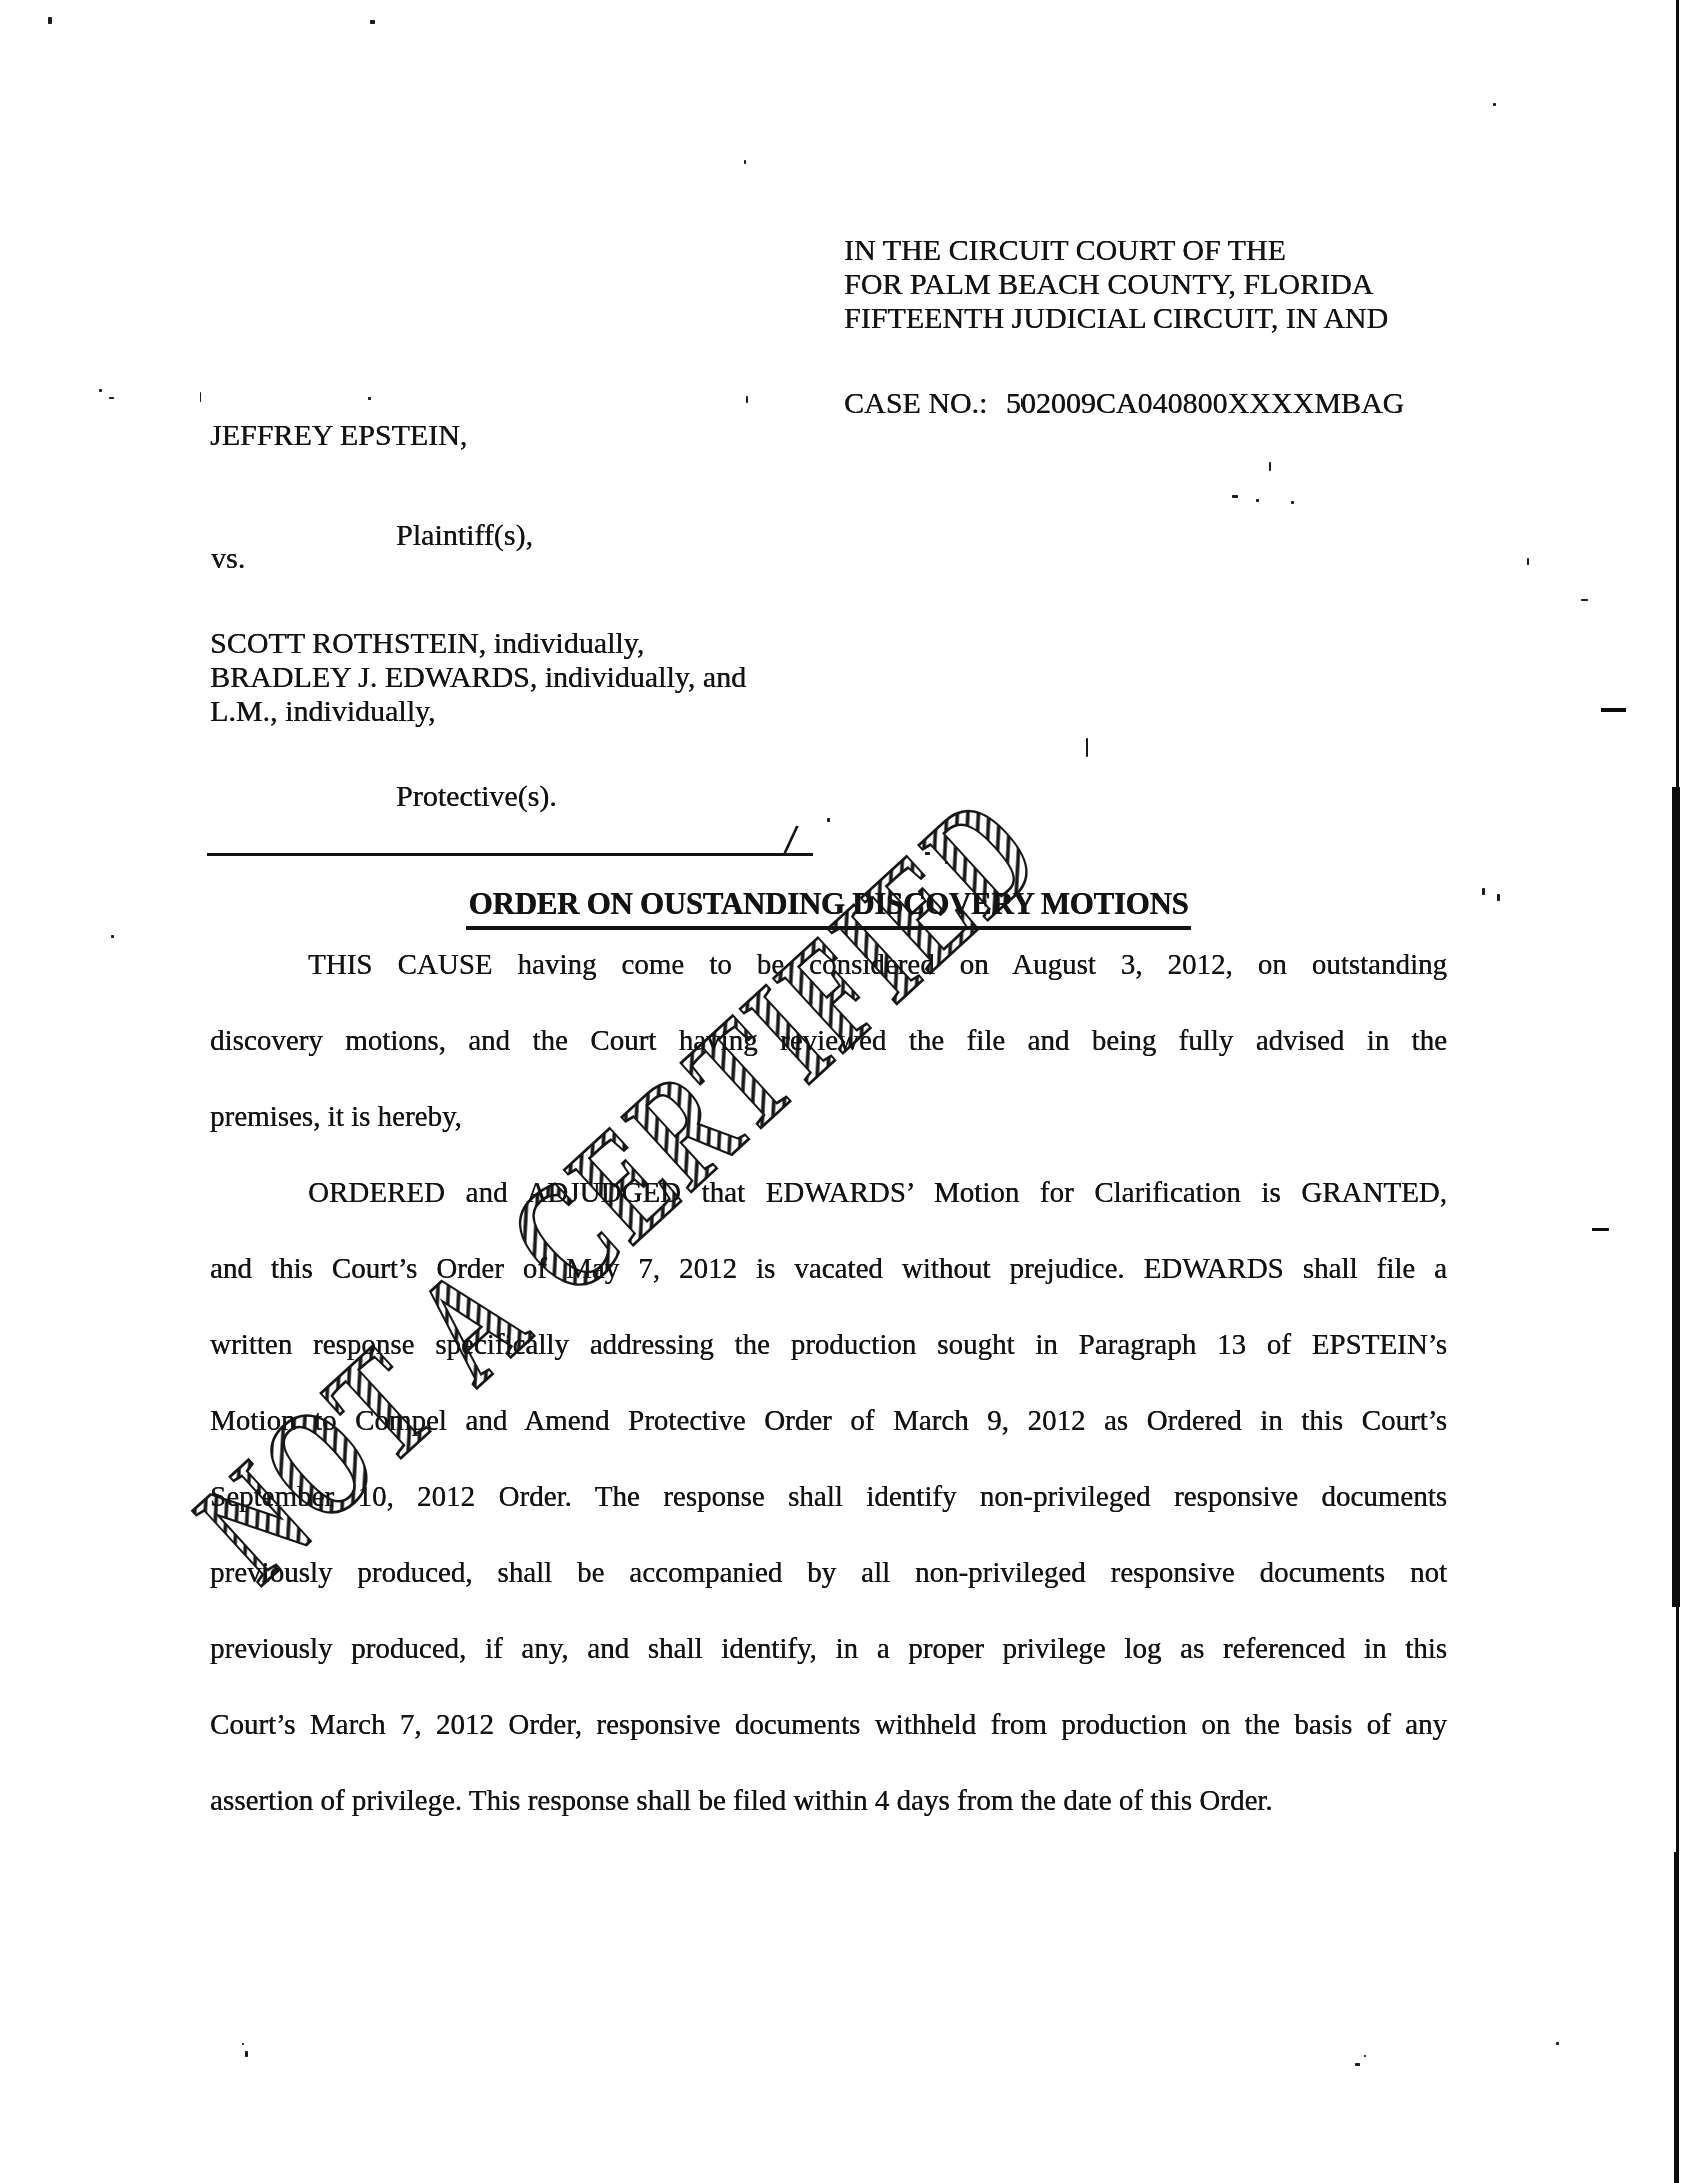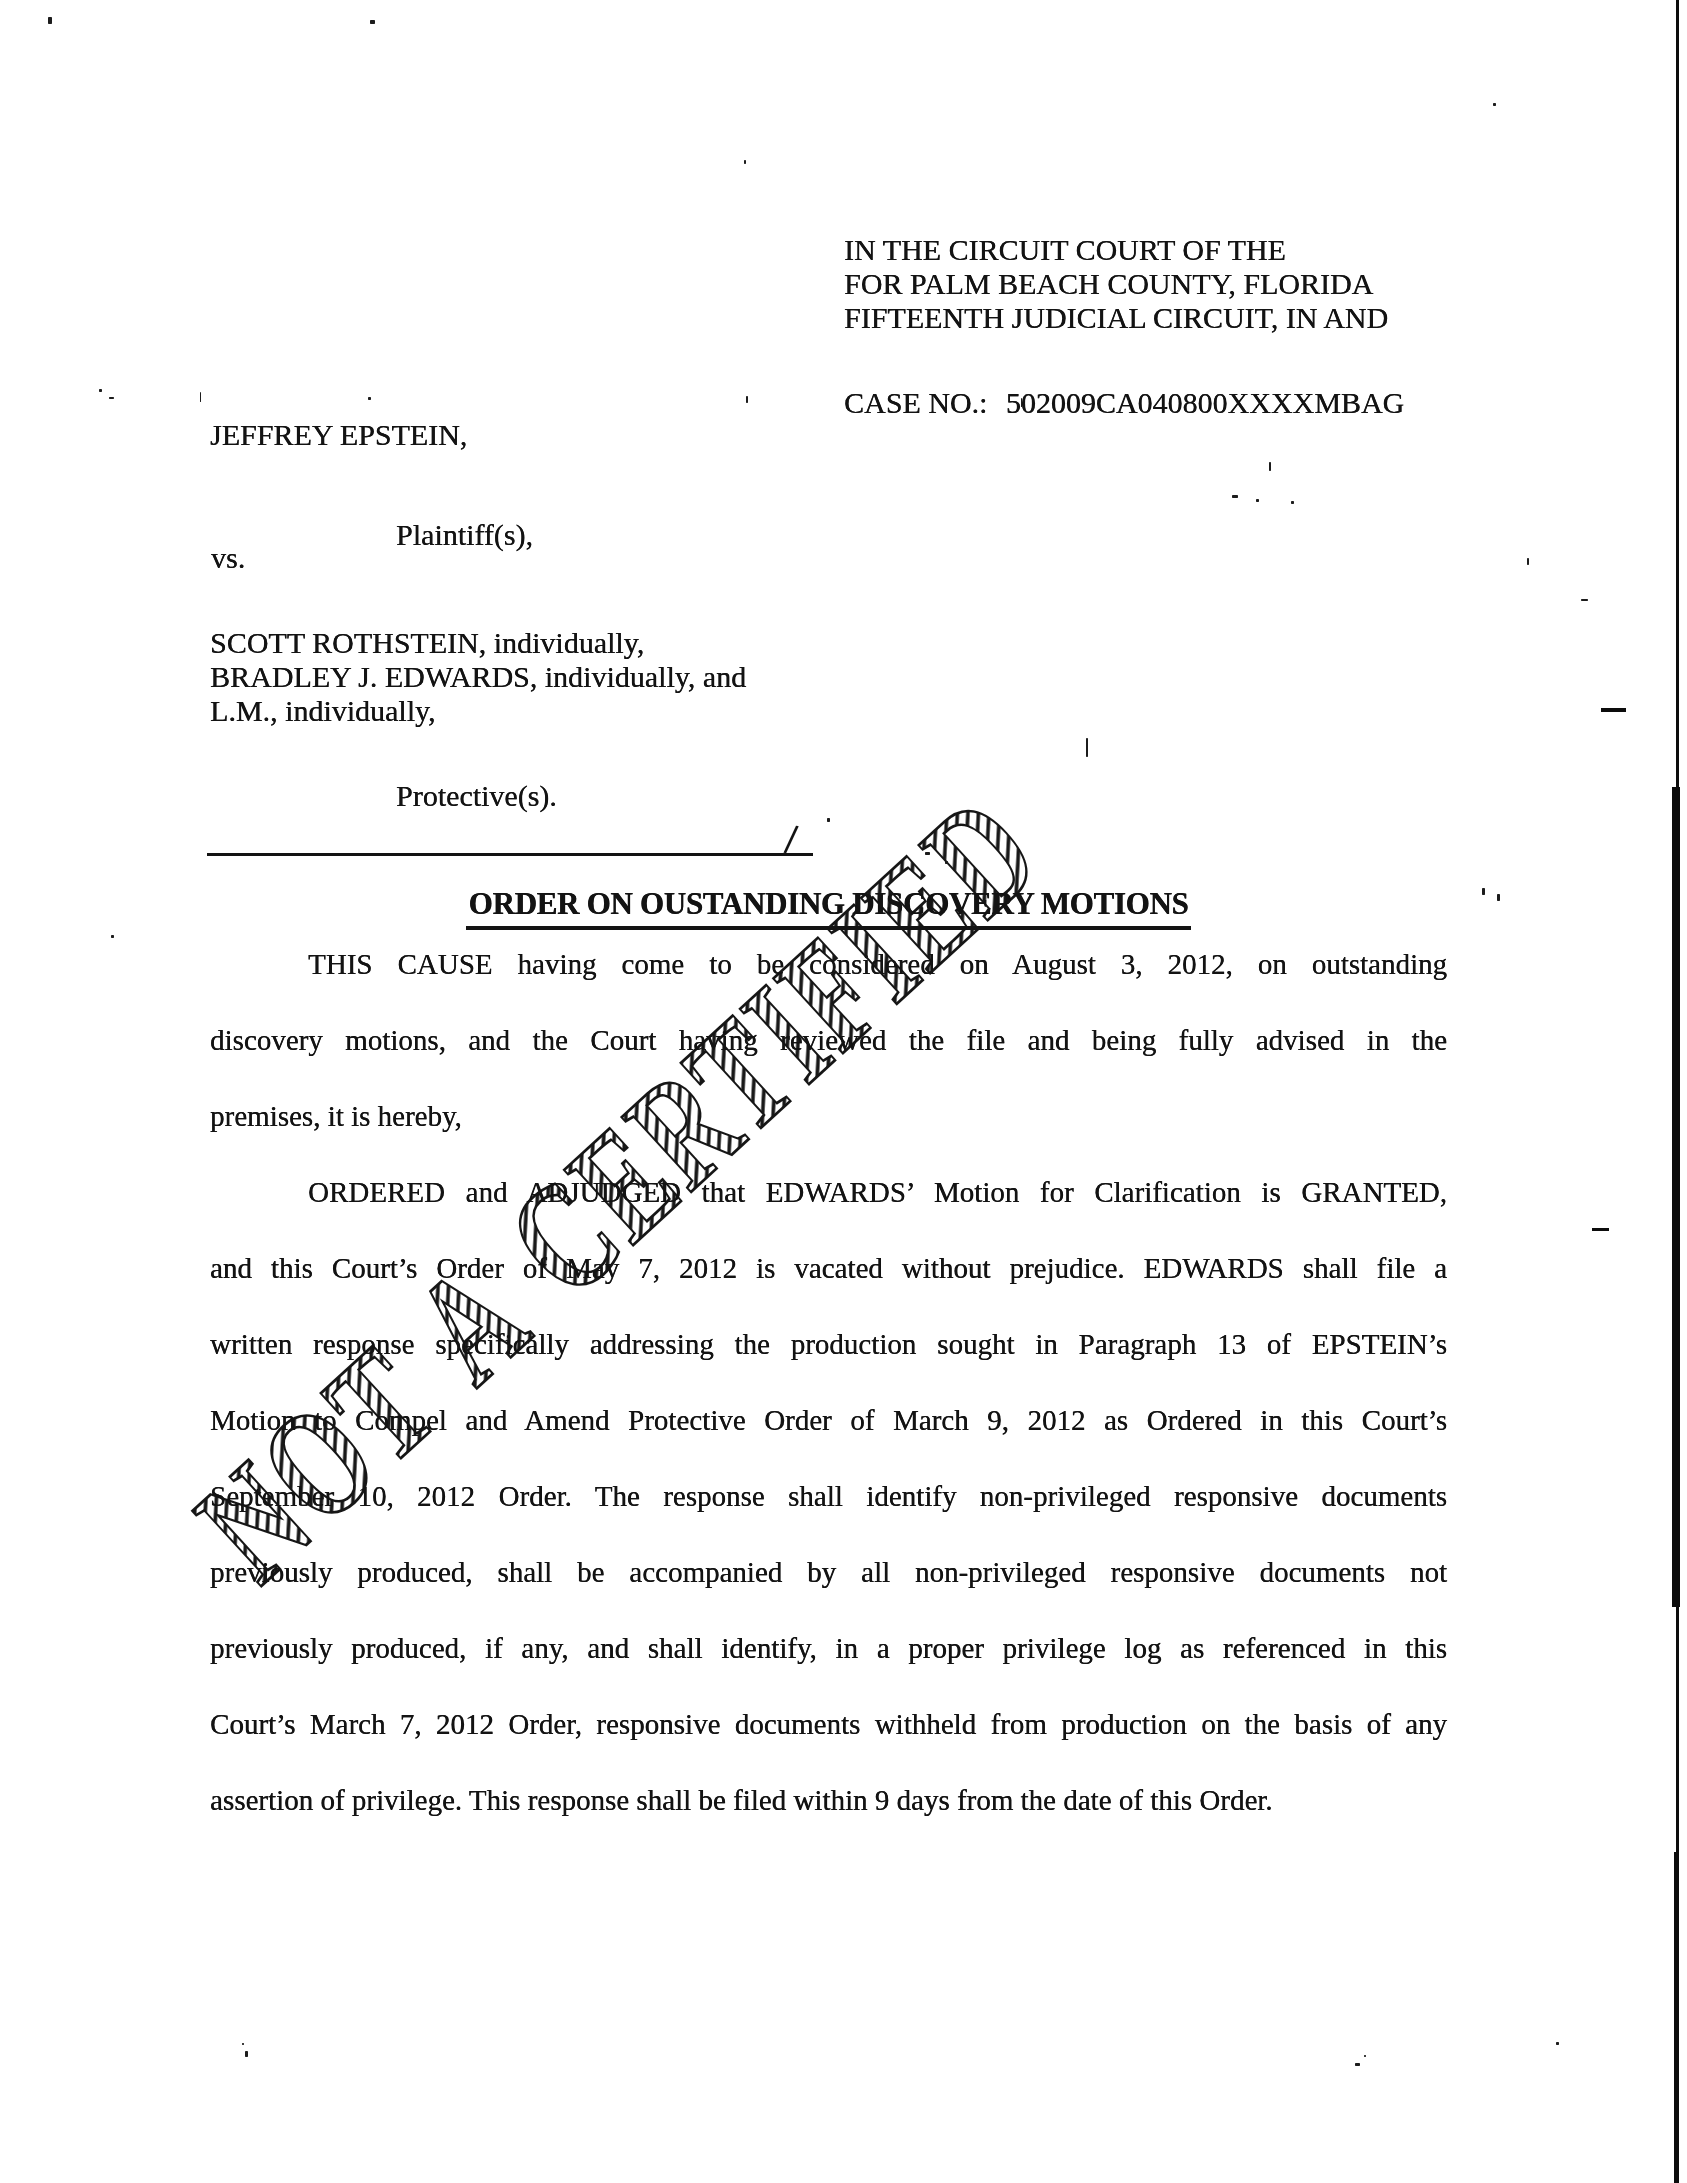--- a/index.html
+++ b/index.html
@@ -81,21 +81,21 @@
   <div class="bline j">discovery motions, and the Court having reviewed the file and being fully advised in the</div>
   <div class="bline l">premises, it is hereby,</div>
   <div class="bline j ind">ORDERED and ADJUDGED that EDWARDS’ Motion for Clarification is GRANTED,</div>
   <div class="bline j">and this Court’s Order of May 7, 2012 is vacated without prejudice.  EDWARDS shall file a</div>
   <div class="bline j">written response specifically addressing the production sought in Paragraph 13 of EPSTEIN’s</div>
   <div class="bline j">Motion to Compel and Amend Protective Order of March 9, 2012 as Ordered in this Court’s</div>
   <div class="bline j">September 10, 2012 Order.  The response shall identify non-privileged responsive documents</div>
   <div class="bline j">previously produced, shall be accompanied by all non-privileged responsive documents not</div>
   <div class="bline j">previously produced, if any, and shall identify, in a proper privilege log as referenced in this</div>
   <div class="bline j">Court’s March 7, 2012 Order, responsive documents withheld from production on the basis of any</div>
-  <div class="bline l">assertion of privilege.  This response shall be filed within 9 days from the date of this Order.</div>
+  <div class="bline l">assertion of privilege.  This response shall be filed within 4 days from the date of this Order.</div>
 </div>
 
 <div class="edge-line" style="left:1676px;top:0;width:3.3px;height:2183px;"></div>
 <div class="edge-line" style="left:1672px;top:787px;width:8px;height:820px;"></div>
 <div class="edge-line" style="left:1674px;top:1852px;width:5.3px;height:331px;"></div>
 <div class="edge-line" style="left:1601px;top:708px;width:25px;height:4px;"></div>
 <div class="edge-line" style="left:1592px;top:1228px;width:17px;height:3.3px;"></div>
 
 <div class="speck" style="left:48px;top:17px;width:4px;height:6.6px;"></div>
 <div class="speck" style="left:370px;top:20px;width:5.3px;height:4px;"></div>

